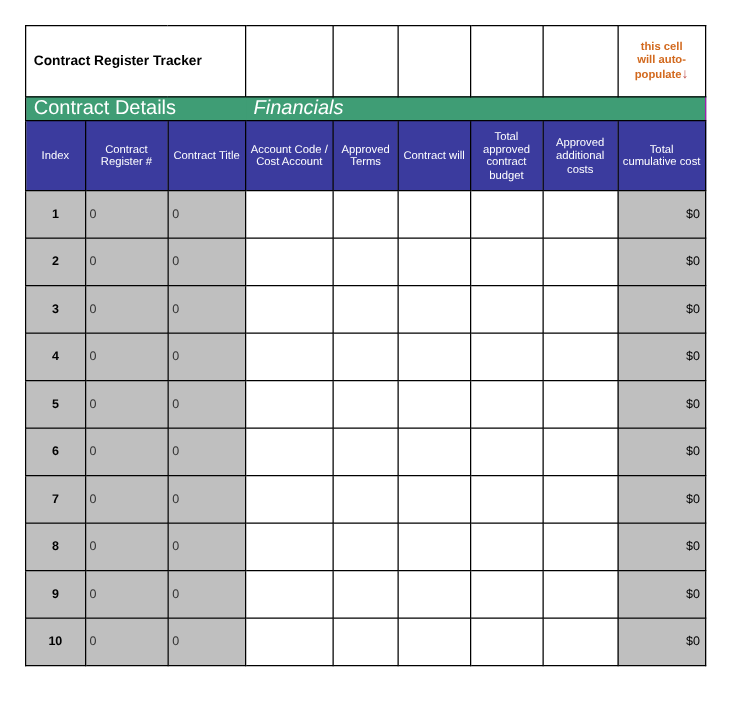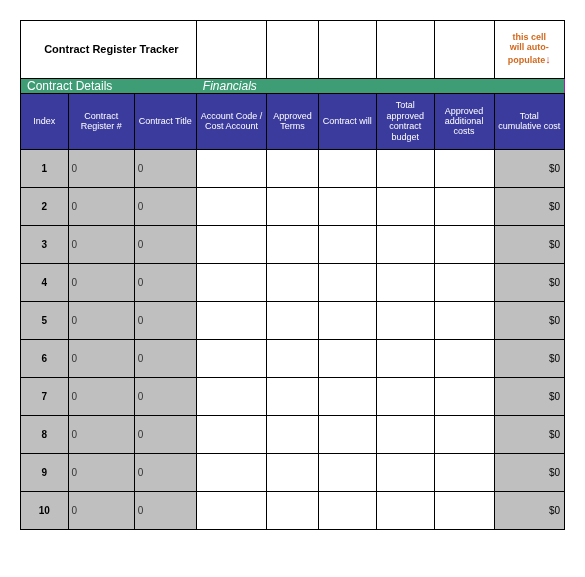--- a/index.html
+++ b/index.html
@@ -21,39 +21,39 @@
   }
   
   .title-row td {
     height: 44px;
     background: #fff;
   }
   .title-cell {
     font-weight: bold;
     font-size: 11px;
     padding-left: 6px !important;
-    text-align: center;
+    text-align: left;
   }
   .auto-pop {
     color: #d2691e;
     font-size: 9px;
     font-weight: bold;
     text-align: center;
     line-height: 1.1;
     padding: 12px !important;
   }
   .auto-pop .arrow {
     color: #c0504d;
     font-size: 11px;
   }
   
   .section-row td {
     background: #3f9d75;
     color: #fff;
-    font-size: 12px;
+    font-size: 16px;
     font-weight: normal;
     height: 14px;
     padding-left: 6px !important;
     text-align: left;
     border-left: 1px solid #3f9d75;
     border-right: 1px solid #3f9d75;
   }
   .section-row td:first-child {
     border-left: 1px solid #000;
   }

